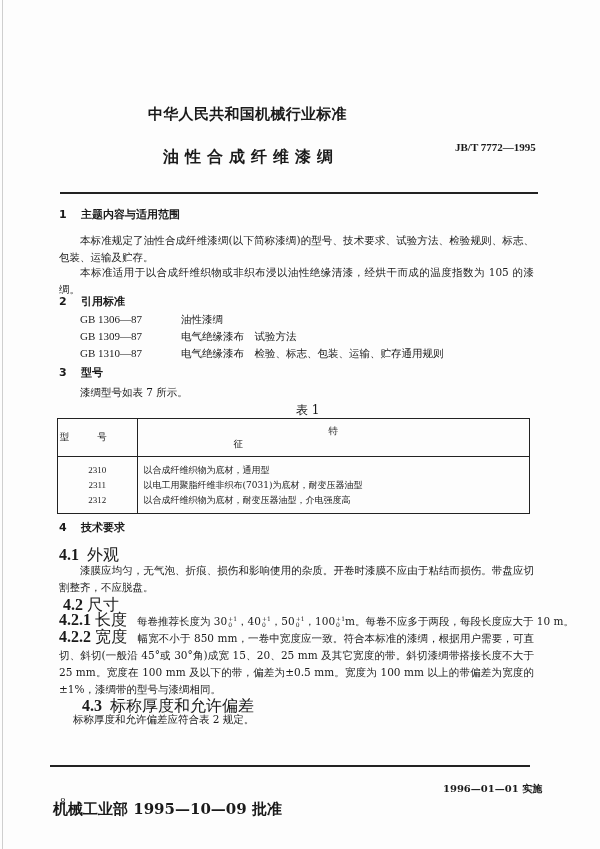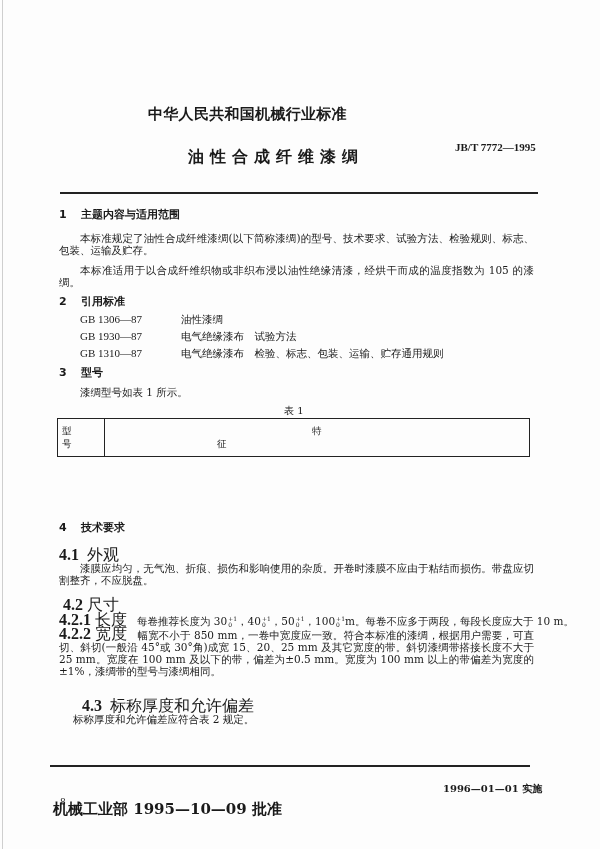--- a/index.html
+++ b/index.html
@@ -4,26 +4,26 @@
 <style>
   html, body { margin: 0; padding: 0; }
   body {
     width: 600px; height: 849px; background: #fdfdfd; position: relative; overflow: hidden;
     font-family: "DejaVu Serif", "Liberation Serif", serif; color: #1a1a1a;
   }
   .page-edge-left { position: absolute; left: 2px; top: 0; width: 1px; height: 849px; background: #cfcfcf; }
   .abs { position: absolute; white-space: nowrap; }
   .org { left: 148px; top: 105px; font-family: "DejaVu Sans", sans-serif; font-size: 15px; font-weight: bold; letter-spacing: 0.3px; }
   .code { left: 455px; top: 141px; font-family: "Liberation Serif", serif; font-size: 11px; font-weight: bold; }
-  .title { left: 188px; top: 147px; font-family: Liberation Serif, serif; font-size: 16px; font-weight: bold; letter-spacing: 6px; }
+  .title { left: 163px; top: 147px; font-family: Liberation Serif, serif; font-size: 16px; font-weight: bold; letter-spacing: 6px; }
   .rule { position: absolute; height: 1.5px; background: #222; }
   .h1 { font-family: "DejaVu Sans", sans-serif; font-size: 11px; font-weight: bold; }
   .h1 .num { display: inline-block; width: 22px; }
   .p { font-size: 10.5px; line-height: 17px; }
-  .body-text { position: absolute; left: 59px; width: 475px; font-size: 10.5px; line-height: 12px; white-space: normal; text-align: justify; }
+  .body-text { position: absolute; left: 59px; width: 475px; font-size: 10.5px; line-height: 17px; white-space: normal; text-align: justify; }
   .indent { text-indent: 21px; }
   .ref-row { font-size: 10.5px; }
   .ref-code { display: inline-block; width: 101px; font-family: "Liberation Serif", serif; font-size: 11px; }
   table.t1 { position: absolute; left: 57px; top: 418px; width: 473px; border-collapse: collapse; border: 1.5px solid #222; }
   table.t1 td, table.t1 th { border-left: 1px solid #222; border-right: 1px solid #222; font-size: 9px; font-weight: normal; }
   table.t1 th { height: 35px; border-bottom: 1px solid #222; font-size: 9.5px; }
   table.t1 td.code-cell { text-align: center; width: 109px; line-height: 15px; padding: 6px 0 5px; font-family: "Liberation Serif", serif; }
   table.t1 td.desc-cell { text-align: left; padding: 6px 0 5px 6px; line-height: 15px; }
   .sub-h { font-family: "DejaVu Sans", sans-serif; font-size: 16px; }
   .sub-h .n { font-family: "Liberation Serif", serif; font-weight: bold; display: inline-block; width: 28px; }
@@ -49,37 +49,49 @@
 <div class="body-text indent" style="top:232px;">本标准规定了油性合成纤维漆绸(以下简称漆绸)的型号、技术要求、试验方法、检验规则、标志、包装、运输及贮存。</div>
 <div class="body-text indent" style="top:264px;">本标准适用于以合成纤维织物或非织布浸以油性绝缘清漆，经烘干而成的温度指数为 105 的漆绸。</div>
 
 <div class="abs h1" style="left:59px; top:294px;">
   <span class="num">2</span><span>引用标准</span>
 </div>
 <div class="abs ref-row" style="left:80px; top:313px;">
   <span class="ref-code">GB 1306—87</span><span>油性漆绸</span>
 </div>
 <div class="abs ref-row" style="left:80px; top:330px;">
-  <span class="ref-code">GB 1930—87</span><span>电气绝缘漆布　试验方法</span>
+  <span class="ref-code">GB 1309—87</span><span>电气绝缘漆布　试验方法</span>
 </div>
 <div class="abs ref-row" style="left:80px; top:347px;">
   <span class="ref-code">GB 1310—87</span><span>电气绝缘漆布　检验、标志、包装、运输、贮存通用规则</span>
 </div>
 
 <div class="abs h1" style="left:59px; top:365px;">
   <span class="num">3</span><span>型号</span>
 </div>
-<div class="abs p" style="left:80px; top:384px;">漆绸型号如表 1 所示。</div>
-<div class="abs p" style="left:284px; top:402px; font-size:10px;">表 1</div>
+<div class="abs p" style="left:80px; top:384px;">漆绸型号如表 7 所示。</div>
+<div class="abs p" style="left:296px; top:402px; font-size:12px;">表 1</div>
 
 <table class="t1">
   <tbody>
       <tr>
     <th><span style="letter-spacing:28px;">型号</span></th>
     <th><span style="letter-spacing:190px; padding-left:190px;">特征</span></th>
+  </tr>
+  <tr>
+    <td class="code-cell">
+      <div>2310</div>
+      <div>2311</div>
+      <div>2312</div>
+    </td>
+    <td class="desc-cell">
+      <div>以合成纤维织物为底材，通用型</div>
+      <div>以电工用聚脂纤维非织布(7031)为底材，耐变压器油型</div>
+      <div>以合成纤维织物为底材，耐变压器油型，介电强度高</div>
+    </td>
   </tr>
 </tbody>
   </table>
 
 <div class="abs h1" style="left:59px; top:520px;">
   <span class="num">4</span><span>技术要求</span>
 </div>
 <div class="abs sub-h" style="left:59px; top:545px;">
   <span class="n">4.1</span><span>外观</span>
 </div>

